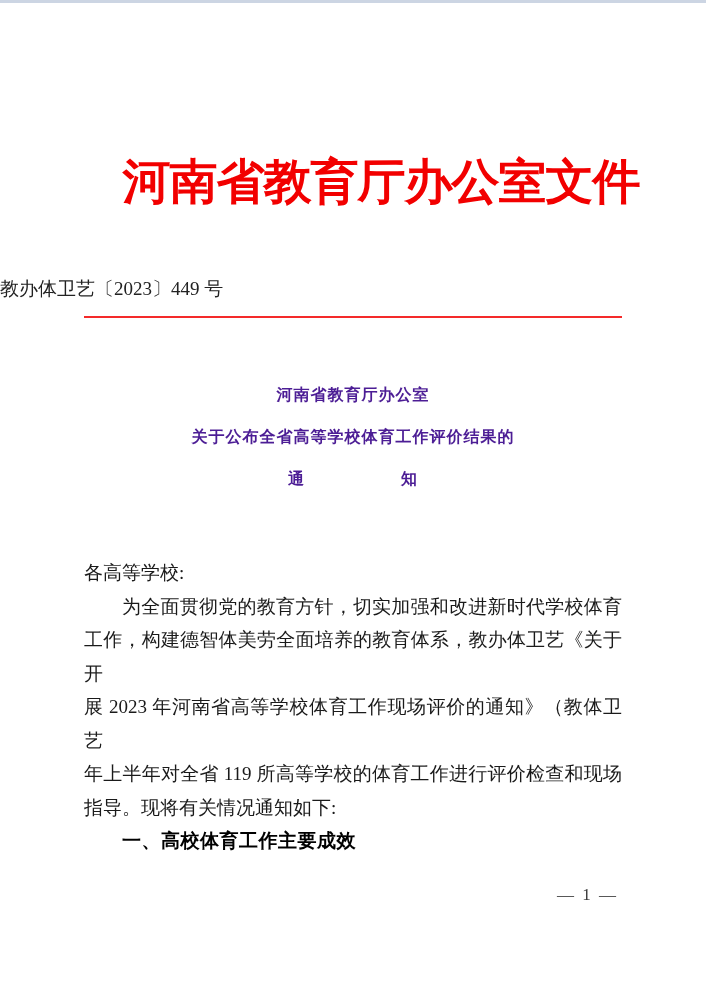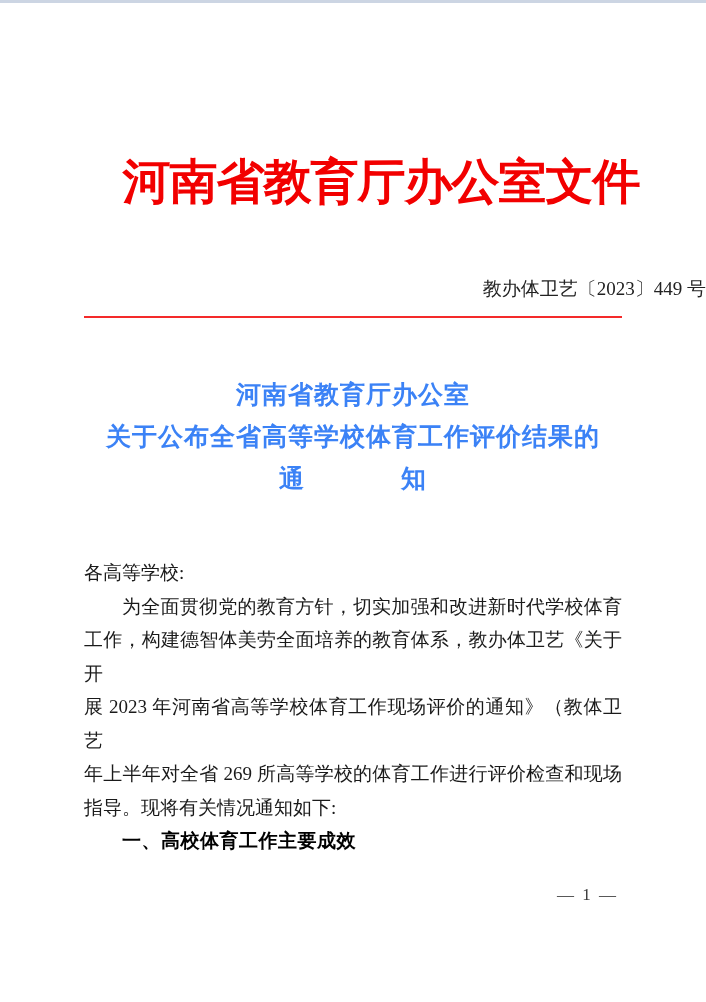--- a/index.html
+++ b/index.html
@@ -34,46 +34,46 @@
     letter-spacing: -1px;
     color: #f20000;
     white-space: nowrap;
     margin-left: 28px;
   }
   .doc-number {
     position: absolute;
     top: 276px;
     left: 0;
     width: 100%;
-    text-align: right;
+    text-align: left;
     font-size: 19px;
     color: #222222;
     white-space: nowrap;
   }
   .red-line {
     position: absolute;
     top: 316px;
     left: 84px;
     width: 538px;
     height: 2px;
     background: #f42a2a;
   }
   .title-block {
     position: absolute;
     top: 374px;
     left: 0;
     width: 100%;
     text-align: center;
   }
   .title-line {
-    font-size: 25px;
+    font-size: 16px;
     font-weight: bold;
     letter-spacing: 1px;
     line-height: 42px;
-    color: #3b82f6;
+    color: #4c1d95;
     white-space: nowrap;
   }
   .title-gap {
     display: inline-block;
     width: 96px;
   }
   .body-block {
     position: absolute;
     top: 556px;
     left: 84px;
@@ -128,20 +128,20 @@
     <div class="title-line">
       <span>通</span><span class="title-gap"></span><span>知</span>
     </div>
   </div>
 
   <div class="body-block">
     <div class="line">各高等学校:</div>
     <div class="line fill indent">为全面贯彻党的教育方针，切实加强和改进新时代学校体育</div>
     <div class="line fill">工作，构建德智体美劳全面培养的教育体系，教办体卫艺《关于开</div>
     <div class="line fill">展 2023 年河南省高等学校体育工作现场评价的通知》（教体卫艺</div>
-    <div class="line fill">年上半年对全省 269 所高等学校的体育工作进行评价检查和现场</div>
+    <div class="line fill">年上半年对全省 119 所高等学校的体育工作进行评价检查和现场</div>
     <div class="line">指导。现将有关情况通知如下:</div>
     <div class="line heading indent">一、高校体育工作主要成效</div>
   </div>
 
   <div class="page-number">— 1 —</div>
 
 </div>
 
 </body></html>

